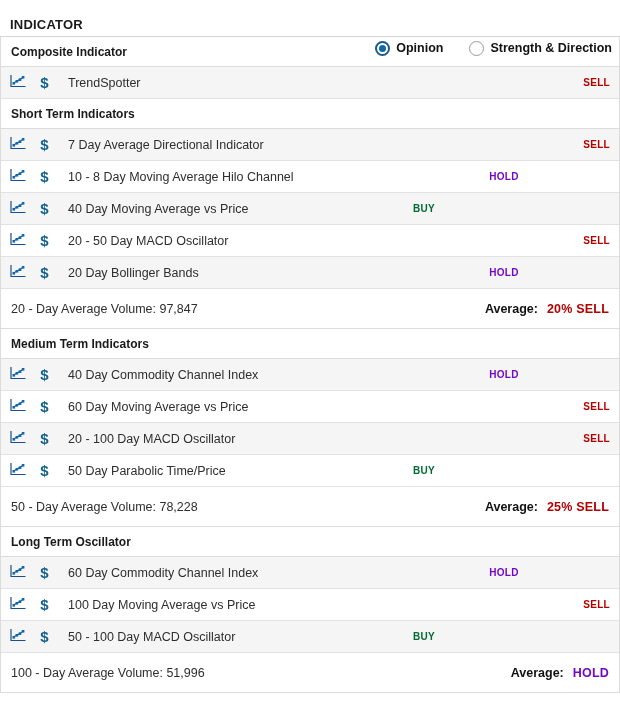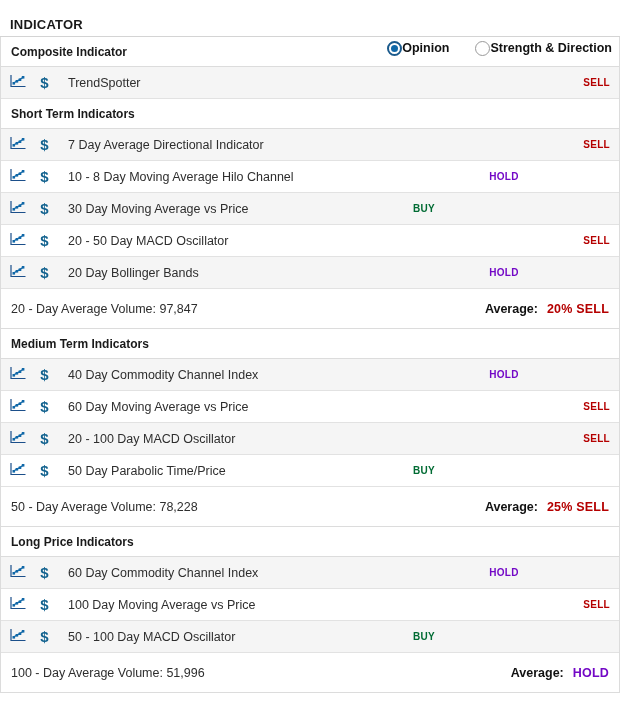--- a/index.html
+++ b/index.html
@@ -40,20 +40,21 @@
   .hdr-right {
     margin-left: auto;
     display: flex;
     align-items: center;
     gap: 26px;
     padding-right: 4px;
   }
   .radio-opt {
     display: flex;
     align-items: center;
+    gap: 6px;
     cursor: pointer;
     margin-top: 48px;
   }
   .radio-dot {
     width: 15px;
     height: 15px;
     border-radius: 50%;
     box-sizing: border-box;
     border: 1px solid #9a9a9a;
     background: #ffffff;
@@ -276,21 +277,21 @@
           <span class="ico-chart"><svg width="16" height="14" viewBox="0 0 16 14">
               <path d="M1 1 L1 12.5 L15.5 12.5" stroke="#1b4f8a" stroke-width="1.2" fill="none"></path>
               <rect x="2.5" y="8" width="2.6" height="2.6" fill="#1068a8"></rect>
               <rect x="5.6" y="6" width="2.6" height="2.6" fill="#1068a8"></rect>
               <rect x="8.7" y="4.4" width="2.6" height="2.6" fill="#1068a8"></rect>
               <rect x="11.8" y="2" width="2.6" height="2.6" fill="#1068a8"></rect>
               <path d="M3.3 9.3 L6.5 7.3 L9.6 5.7 L13 3.2" stroke="#1068a8" stroke-width="1.3" fill="none"></path>
             </svg></span>
           <span class="ico-dollar">$</span>
         </div>
-        <span class="ind-name">30 Day Moving Average vs Price</span>
+        <span class="ind-name">40 Day Moving Average vs Price</span>
         <div class="verdicts">
           <span class="v-cell buy">BUY</span>
           <span class="v-cell blank"></span>
           <span class="v-cell blank sell"></span>
         </div>
       </div>
       <div class="row">
         <div class="icons">
           <span class="ico-chart"><svg width="16" height="14" viewBox="0 0 16 14">
               <path d="M1 1 L1 12.5 L15.5 12.5" stroke="#1b4f8a" stroke-width="1.2" fill="none"></path>
@@ -412,21 +413,21 @@
           <span class="v-cell blank sell"></span>
         </div>
       </div>
       <div class="avg-row">
         <span class="avg-vol">50 - Day Average Volume: 78,228</span>
         <div class="avg-right">
           <span class="avg-label">Average:</span>
           <span class="avg-val sell">25% SELL</span>
         </div>
       </div>
-      <div class="sec-head">Long Price Indicators</div>
+      <div class="sec-head">Long Term Oscillator</div>
       <div class="row alt">
         <div class="icons">
           <span class="ico-chart"><svg width="16" height="14" viewBox="0 0 16 14">
               <path d="M1 1 L1 12.5 L15.5 12.5" stroke="#1b4f8a" stroke-width="1.2" fill="none"></path>
               <rect x="2.5" y="8" width="2.6" height="2.6" fill="#1068a8"></rect>
               <rect x="5.6" y="6" width="2.6" height="2.6" fill="#1068a8"></rect>
               <rect x="8.7" y="4.4" width="2.6" height="2.6" fill="#1068a8"></rect>
               <rect x="11.8" y="2" width="2.6" height="2.6" fill="#1068a8"></rect>
               <path d="M3.3 9.3 L6.5 7.3 L9.6 5.7 L13 3.2" stroke="#1068a8" stroke-width="1.3" fill="none"></path>
             </svg></span>

